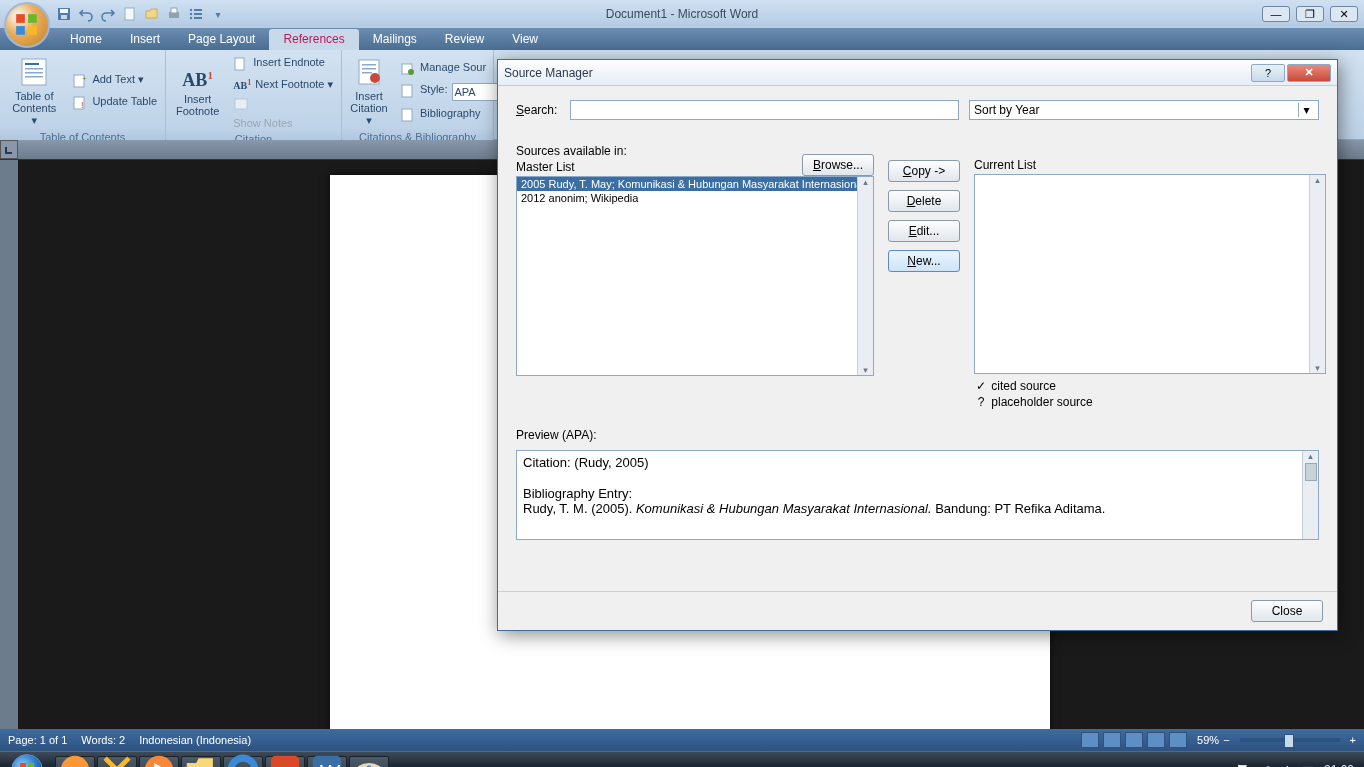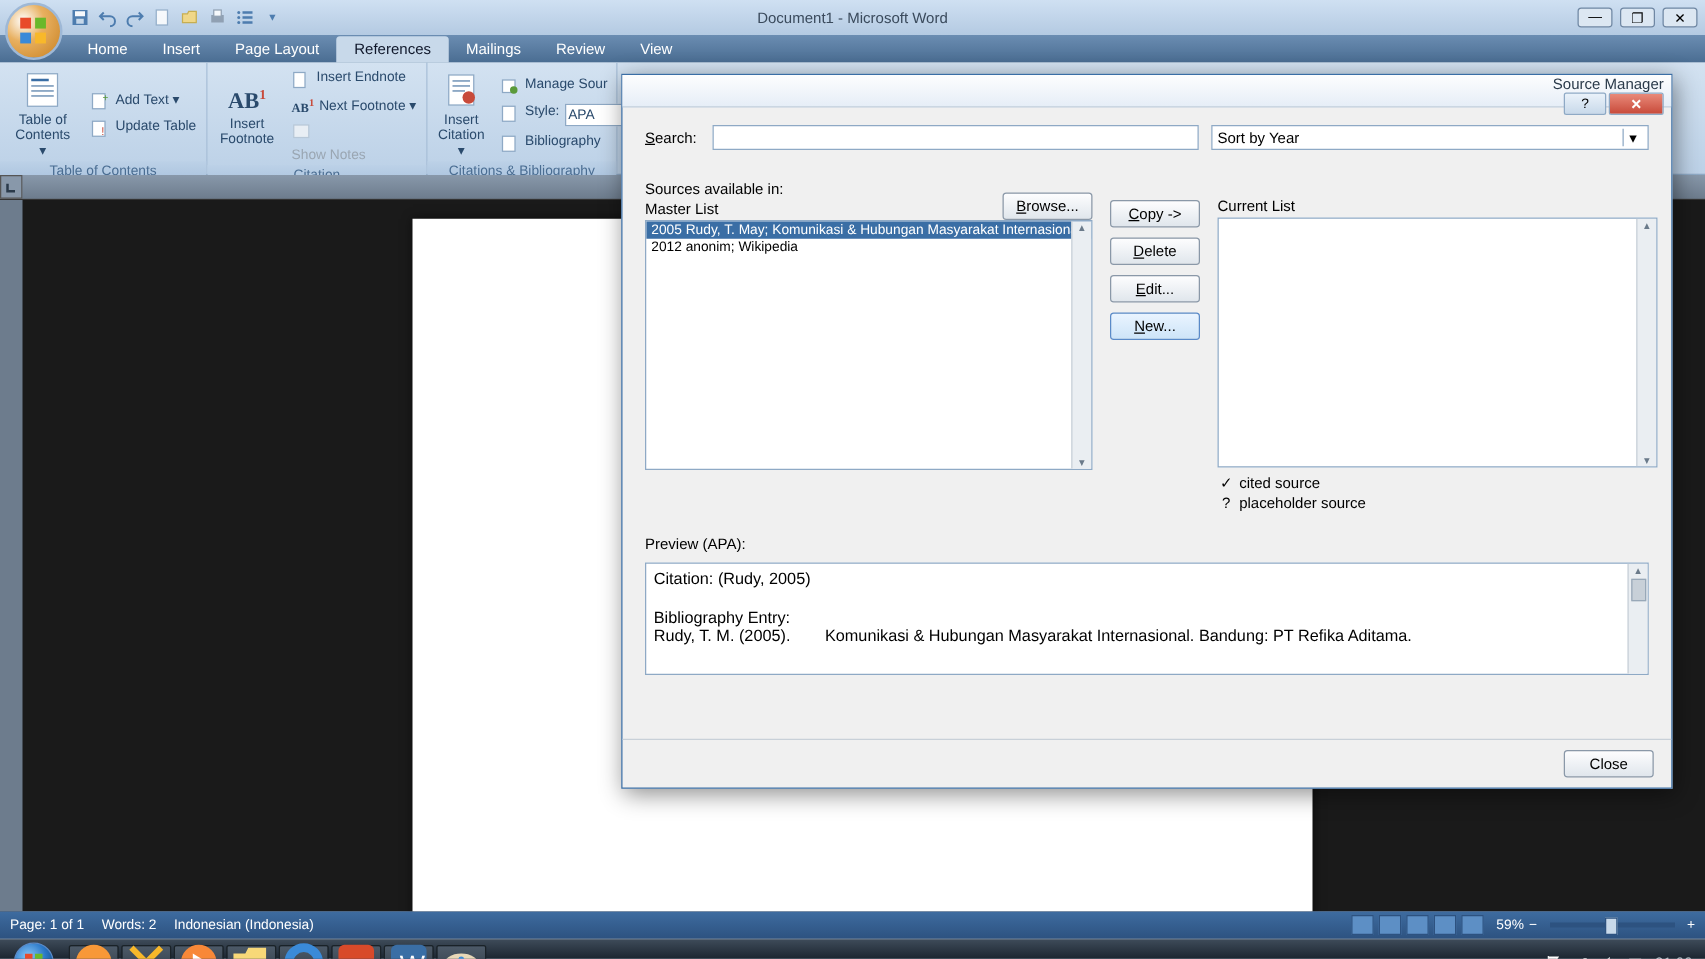--- a/index.html
+++ b/index.html
@@ -7,21 +7,21 @@
 .titlebar{height:28px;background:linear-gradient(#cfe0f2,#b4cae2);display:flex;align-items:center;position:relative;}
 .office-btn{width:46px;height:46px;border-radius:50%;background:radial-gradient(circle at 30% 30%,#fff,#e8b060 40%,#c88020);position:absolute;left:4px;top:2px;border:2px solid #9eb8d6;z-index:100;display:flex;align-items:center;justify-content:center;}
 .office-btn svg{width:26px;height:26px;}
 .qat{margin-left:56px;display:flex;align-items:center;gap:6px;height:100%;}
 .qat .qicon{width:16px;height:16px;display:flex;align-items:center;justify-content:center;cursor:pointer;opacity:.85;}
 .title-center{position:absolute;left:0;right:0;text-align:center;color:#3a4a5c;font-size:12px;pointer-events:none;}
 .winbtns{margin-left:auto;margin-right:6px;display:flex;gap:6px;}
 .winbtns .wb{width:28px;height:16px;border:1px solid #6f87a3;background:#dce7f2;border-radius:3px;display:flex;align-items:center;justify-content:center;font-size:11px;cursor:pointer;}
 .menubar{height:22px;background:linear-gradient(#6b8db2,#4a6d92);display:flex;align-items:flex-end;padding-left:56px;gap:0;}
 .menubar .mtab{color:#fff;padding:3px 14px 4px;font-size:12px;cursor:pointer;}
-.menubar .mtab.active{background:#c8d9ea;color:#0f172a;border-radius:3px 3px 0 0;}
+.menubar .mtab.active{background:#c8d9ea;color:#be185d;border-radius:3px 3px 0 0;}
 .ribbon{height:90px;background:linear-gradient(#d3e2f1,#bcd1e7);display:flex;border-bottom:1px solid #8ea9c5;}
 .rgroup{border-right:1px solid #a8bfd7;display:flex;flex-direction:column;justify-content:space-between;padding:2px 4px 0;}
 .rgroup-label{font-size:11px;color:#4a6d92;text-align:center;padding:2px 0;background:linear-gradient(#bcd1e7,#aac3de);margin:0 -4px;}
 .rgroup-body{display:flex;gap:4px;flex:1;padding-top:2px;}
 .bigbtn{display:flex;flex-direction:column;align-items:center;justify-content:center;padding:2px 6px;cursor:pointer;text-align:center;font-size:11px;color:#2a4a6c;gap:2px;min-width:46px;}
 .bigbtn svg{width:32px;height:32px;}
 .smallbtn{display:flex;align-items:flex-start;gap:4px;font-size:11px;color:#2a4a6c;padding:2px 4px;cursor:pointer;white-space:nowrap;}
 .smallbtn svg{width:16px;height:16px;}
 .smallstack{display:flex;flex-direction:column;gap:2px;justify-content:center;}
 .style-combo{display:inline-flex;align-items:center;height:18px;border:1px solid #8ea9c5;background:#fff;font-size:11px;padding:0 2px;min-width:70px;}
@@ -37,21 +37,21 @@
 .zoomslider{width:100px;height:4px;background:#2d5280;position:relative;margin:0 6px;}
 .zoomslider::before{content:"";position:absolute;left:44px;top:-4px;width:8px;height:12px;background:#c8d9ea;border:1px solid #2d5280;}
 .taskbar{height:36px;background:linear-gradient(#3d4a58,#1e2833 40%,#1e2833 60%,#2d3844);display:flex;align-items:center;border-top:1px solid #5a6878;}
 .startbtn{width:54px;height:36px;display:flex;align-items:center;justify-content:center;cursor:pointer;}
 .startbtn .orb{width:32px;height:32px;border-radius:50%;background:radial-gradient(circle at 35% 35%,#8ac8f8,#2a78c8 50%,#0a3a68);border:1px solid #5a8ac8;display:flex;align-items:center;justify-content:center;}
 .tbtn{width:40px;height:28px;margin:0 1px;background:linear-gradient(#4d5a68,#2d3844);border:1px solid #1a2228;border-radius:2px;display:flex;align-items:center;justify-content:center;cursor:pointer;}
 .tray{margin-left:auto;display:flex;align-items:center;gap:8px;padding:0 10px;color:#e0e8f0;font-size:12px;}
 .tray svg{width:14px;height:14px;}
 
 .dialog{position:absolute;left:497px;top:59px;width:841px;height:572px;background:#f0f0f0;border:1px solid #3a6ea5;box-shadow:2px 4px 18px rgba(0,0,0,.45);display:flex;flex-direction:column;z-index:500;}
-.dlg-title{height:26px;background:linear-gradient(#fdfdfe,#e6eef7);display:flex;align-items:flex-end;padding:0 6px;border-bottom:1px solid #c0cedd;flex-direction:column;}
+.dlg-title{height:26px;background:linear-gradient(#fdfdfe,#e6eef7);display:flex;align-items:center;padding:0 6px;border-bottom:1px solid #c0cedd;}
 .dlg-title span{font-size:12px;color:#2a3a4a;}
 .dlg-title .dbtns{margin-left:auto;display:flex;gap:2px;}
 .dlg-title .db{width:34px;height:18px;border:1px solid #8ea9c5;border-radius:2px;display:flex;align-items:center;justify-content:center;font-size:11px;cursor:pointer;}
 .dlg-title .help{background:linear-gradient(#eaf2fa,#c8d9ea);}
 .dlg-title .close{background:linear-gradient(#e98a7a,#c84a3a);color:#fff;font-weight:bold;width:44px;}
 .dlg-body{flex:1;padding:14px 18px 10px;display:flex;flex-direction:column;gap:8px;}
 .srow{display:flex;align-items:center;gap:10px;}
 .srow label{font-size:12px;min-width:44px;}
 .srow label u{text-decoration:underline;}
 .srow input[type=text]{flex:1;height:20px;border:1px solid #8ea9c5;background:#fff;padding:0 4px;font-size:12px;}
@@ -70,21 +70,21 @@
 .dbtn{width:72px;height:22px;border:1px solid #8a98a8;background:linear-gradient(#fdfdfe,#e0e6ec);font-size:12px;border-radius:3px;cursor:pointer;display:flex;align-items:center;justify-content:center;}
 .dbtn.hl{background:linear-gradient(#eaf4ff,#cde4f8);border-color:#5a8ac8;}
 .browsebtn{width:72px;height:22px;border:1px solid #8a98a8;background:linear-gradient(#fdfdfe,#e0e6ec);font-size:12px;border-radius:3px;cursor:pointer;}
 .legend{font-size:12px;margin-top:4px;line-height:16px;}
 .legend .chk{display:inline-block;width:14px;text-align:center;}
 .preview-lbl{font-size:12px;margin-top:10px;}
 .previewbox{border:1px solid #8ea9c5;background:#fff;height:90px;padding:4px 6px;font-size:13px;position:relative;overflow:hidden;}
 .previewbox .scr{position:absolute;right:0;top:0;bottom:0;width:16px;background:#eaeef2;border-left:1px solid #c8d0d8;display:flex;flex-direction:column;align-items:center;font-size:9px;color:#6a7a8a;}
 .previewbox .scr .thumb{width:12px;height:18px;background:#c8d0d8;border:1px solid #98a8b8;margin-top:2px;}
 .citline{margin-bottom:16px;}
-.bibitalic{margin-left:24px;}
+.bibitalic{font-style:italic;}
 .dlg-footer{display:flex;justify-content:flex-end;padding:8px 14px;border-top:1px solid #c8d0d8;}
 .dbtn.close{width:72px;}
 .topsources{display:flex;align-items:flex-end;gap:10px;}
 .disabled{color:#9aa6b2;flex-direction:column;}
 </style>
 </head>
 <body>
 
 <div class="titlebar">
   <div class="office-btn">

